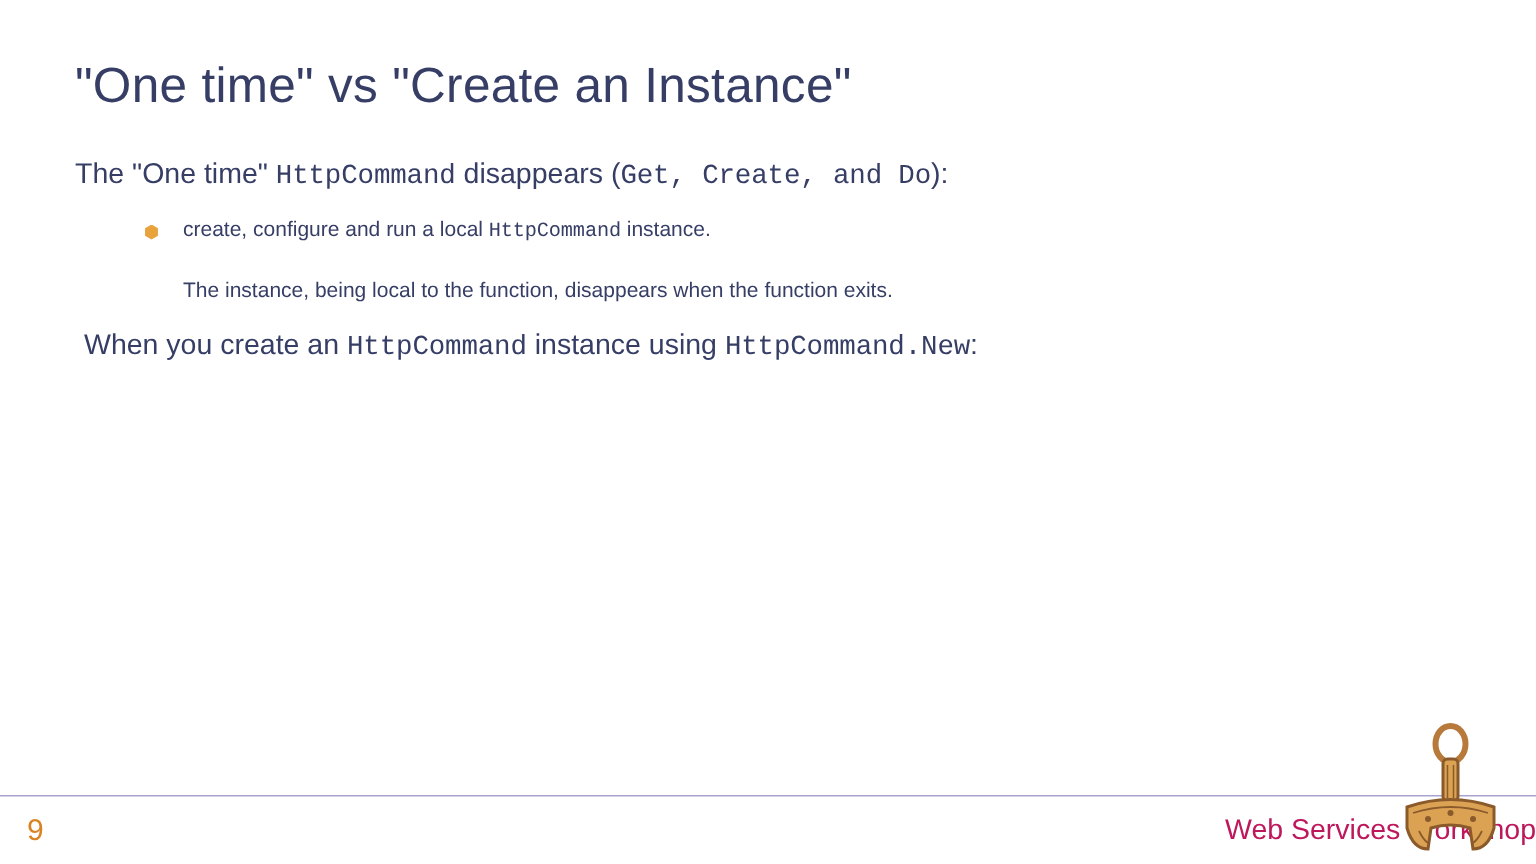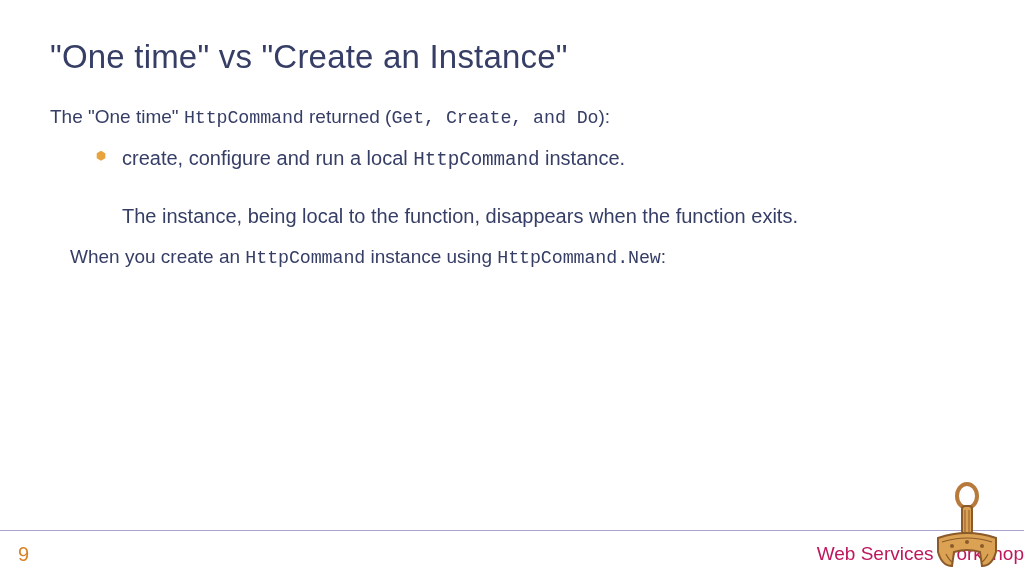--- a/index.html
+++ b/index.html
@@ -1,21 +1,21 @@
 <!DOCTYPE html>
 <html><head>
 <meta charset="utf-8">
 <style>
   * { box-sizing: border-box; margin: 0; padding: 0; }
   html, body { width: 1024px; height: 576px; overflow: hidden; font-family: "Segoe UI", "Helvetica Neue", Arial, sans-serif; background: #fff; color: #3b4252; }
   .slide { position: relative; width: 1024px; height: 576px; padding: 38px 50px 0 50px; }
   .title { font-size: 33px; font-weight: 400; color: #363e66; letter-spacing: 0.2px; margin-bottom: 28px; }
   .intro { font-size: 19px; color: #363e66; margin-bottom: 12px; line-height: 1.35; }
   .bullets { list-style: none; padding-left: 72px; margin-bottom: 14px; }
-  .bullets li { position: relative; font-size: 20px; color: #363e66; line-height: 1.4; margin-bottom: 14px; padding-right: 10px; }
+  .bullets li { position: relative; font-size: 14px; color: #363e66; line-height: 1.4; margin-bottom: 14px; padding-right: 10px; }
   .bullets li::before {
     content: "";
     position: absolute;
     left: -26px; top: 7px;
     width: 10px; height: 10px;
     background: #e8a33d;
     clip-path: polygon(50% 0, 93% 25%, 93% 75%, 50% 100%, 7% 75%, 7% 25%);
   }
   .mono { font-family: Liberation Mono, monospace; font-size: 0.965em; letter-spacing: -0.1px; }
   .footer {
@@ -28,32 +28,32 @@
   .hammer-icon { position: absolute; right: 22px; bottom: 6px; width: 70px; height: 88px; }
 </style>
 </head>
 <body>
 
 <div class="slide">
 
   <h1 class="title">"One time" vs "Create an Instance"</h1>
 
   <p class="intro">
-    <span>The "One time" </span><span class="mono">HttpCommand</span><span> returned (</span><span class="mono">Get, Create, and Do</span><span>):</span>
+    <span>The "One time" </span><span class="mono">HttpCommand</span><span> disappears (</span><span class="mono">Get, Create, and Do</span><span>):</span>
   </p>
 
   <ul class="bullets">
     <li>
       <span>create, configure and run a local </span><span class="mono">HttpCommand</span><span> instance.</span><br>
       <br>
       <span>The instance, being local to the function, disappears when the function exits.</span>
     </li>
   </ul>
 
-  <p class="intro" style="margin-left:20px;">
+  <p class="intro" style="margin-left:6px;">
     <span>When you create an </span><span class="mono">HttpCommand</span><span> instance using </span><span class="mono">HttpCommand.New</span><span>:</span>
   </p>
 
   <ul class="bullets">
   </ul>
 
   <div class="footer">
     <div class="page-num">9</div>
     <div class="footer-title">Web Services Workshop</div>
   </div>

